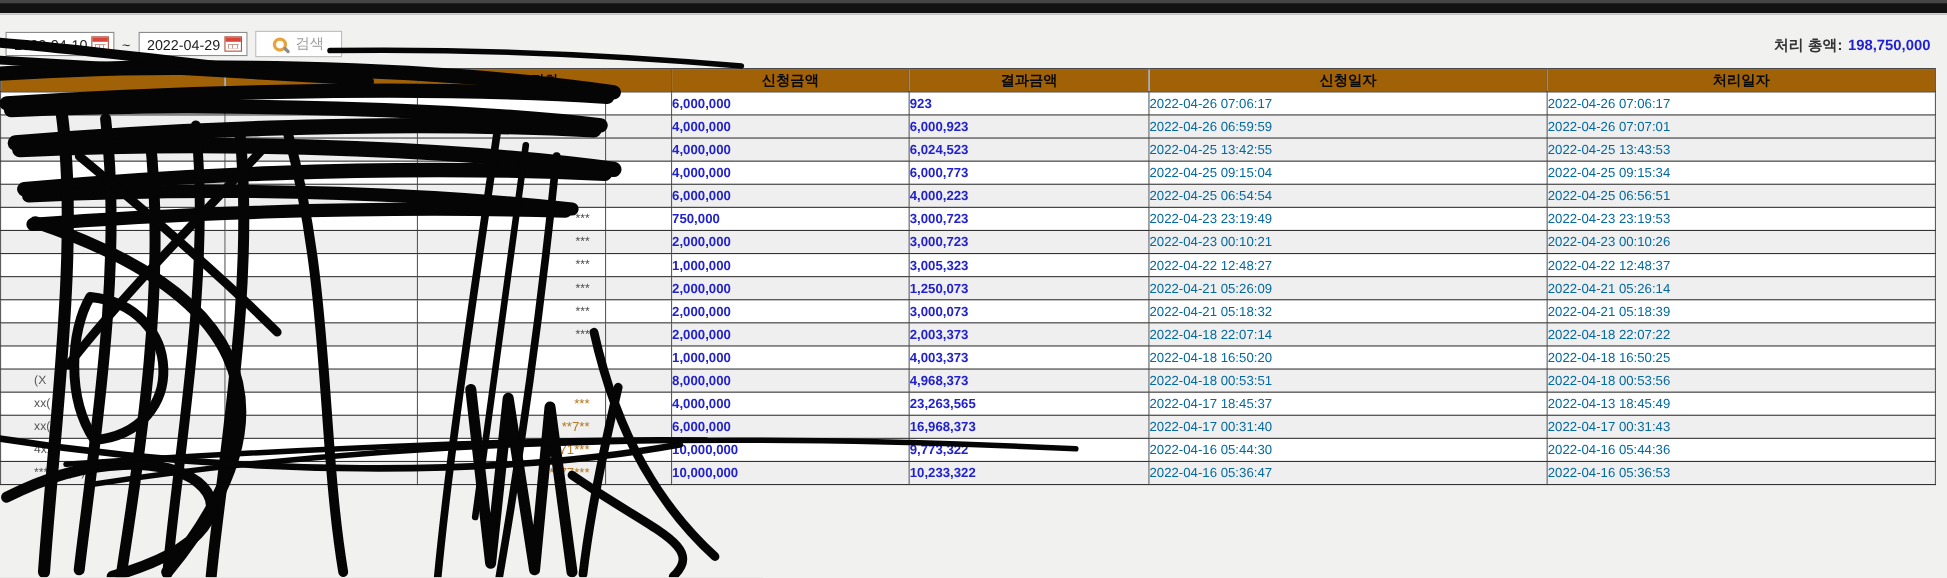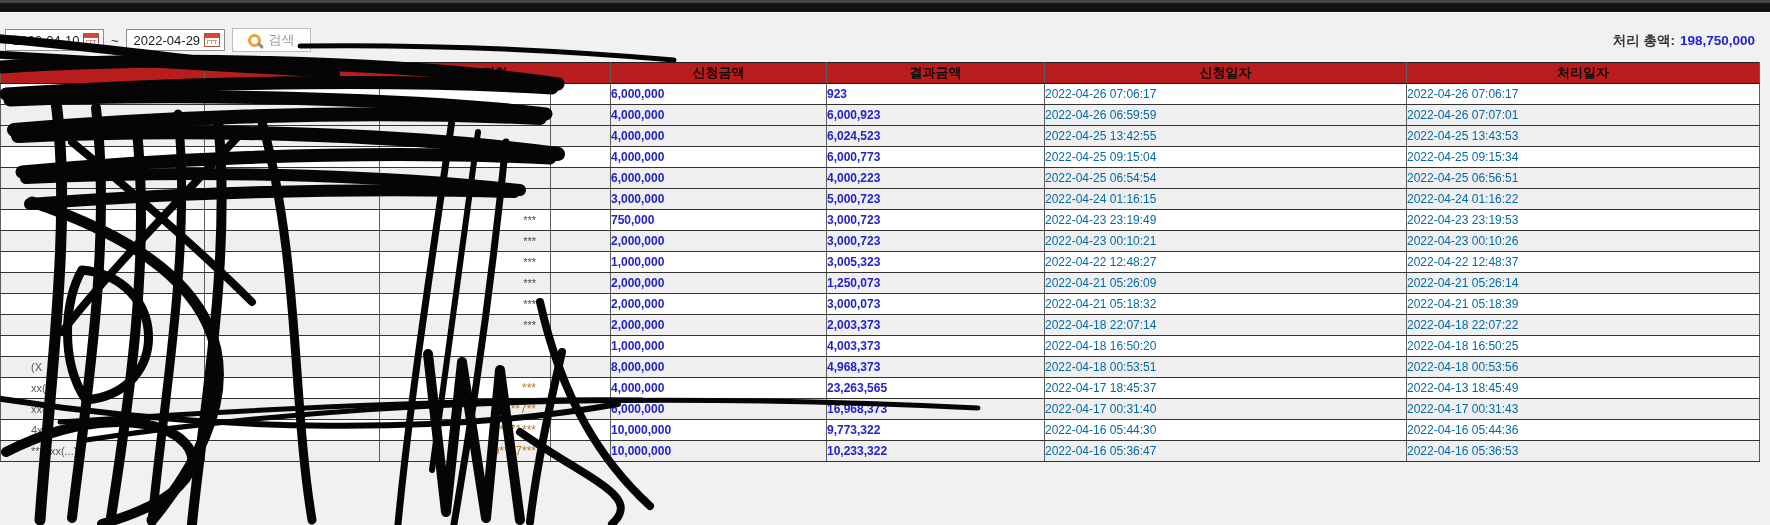--- a/index.html
+++ b/index.html
@@ -45,21 +45,21 @@
   table.grid {
     position:absolute; top:62px; left:0; width:1760px;
     border-collapse:collapse; table-layout:fixed; background:#fff; z-index:1;
   }
   .grid th, .grid td {
     border-left:1px solid #5d5d5d; border-right:1px solid #5d5d5d;
     border-top:1px solid #333; border-bottom:1px solid #333;
     overflow:hidden; white-space:nowrap; height:21px;
   }
   .grid th {
-    background:#b91c1c; font-size:13px; font-weight:bold; color:#0a0a0a;
+    background:#a16207; font-size:13px; font-weight:bold; color:#0a0a0a;
     text-align:center; border-top:1px solid #1f1f1f; border-bottom:1px solid #1f1f1f;
   }
   .grid td { font-size:12px; background:#fff; }
   .grid tr.alt td { background:#efefef; }
   td.num  { padding-right:9px; color:#2222cc; font-weight:bold; }
   td.date { text-align:left; color:#0369a1;margin-left:36px; }
   td.c-phone { text-align:right; padding-right:14px; color:#4a4a4a; font-size:11px; }
   td.c-phone.orange { color:#b5791f; font-size:12px; }
   td.c-a { text-align:left; padding-left:30px; color:#555; font-size:11px; }
   
@@ -158,30 +158,20 @@
         <tr class="alt">
       <td class="c-a"></td>
       <td class="c-b"></td>
       <td class="c-phone"></td>
       <td class="c-phone2"></td>
       <td class="num">6,000,000</td>
       <td class="num">4,000,223</td>
       <td class="date">2022-04-25 06:54:54</td>
       <td class="date">2022-04-25 06:56:51</td>
     </tr>
-        <tr class="alt">
-      <td class="c-a"></td>
-      <td class="c-b"></td>
-      <td class="c-phone"></td>
-      <td class="c-phone2"></td>
-      <td class="num">3,000,000</td>
-      <td class="num">5,000,723</td>
-      <td class="date">2022-04-24 01:16:15</td>
-      <td class="date">2022-04-24 01:16:22</td>
-    </tr>
         <tr>
       <td class="c-a"></td>
       <td class="c-b"></td>
       <td class="c-phone">***</td>
       <td class="c-phone2"></td>
       <td class="num">750,000</td>
       <td class="num">3,000,723</td>
       <td class="date">2022-04-23 23:19:49</td>
       <td class="date">2022-04-23 23:19:53</td>
     </tr>

